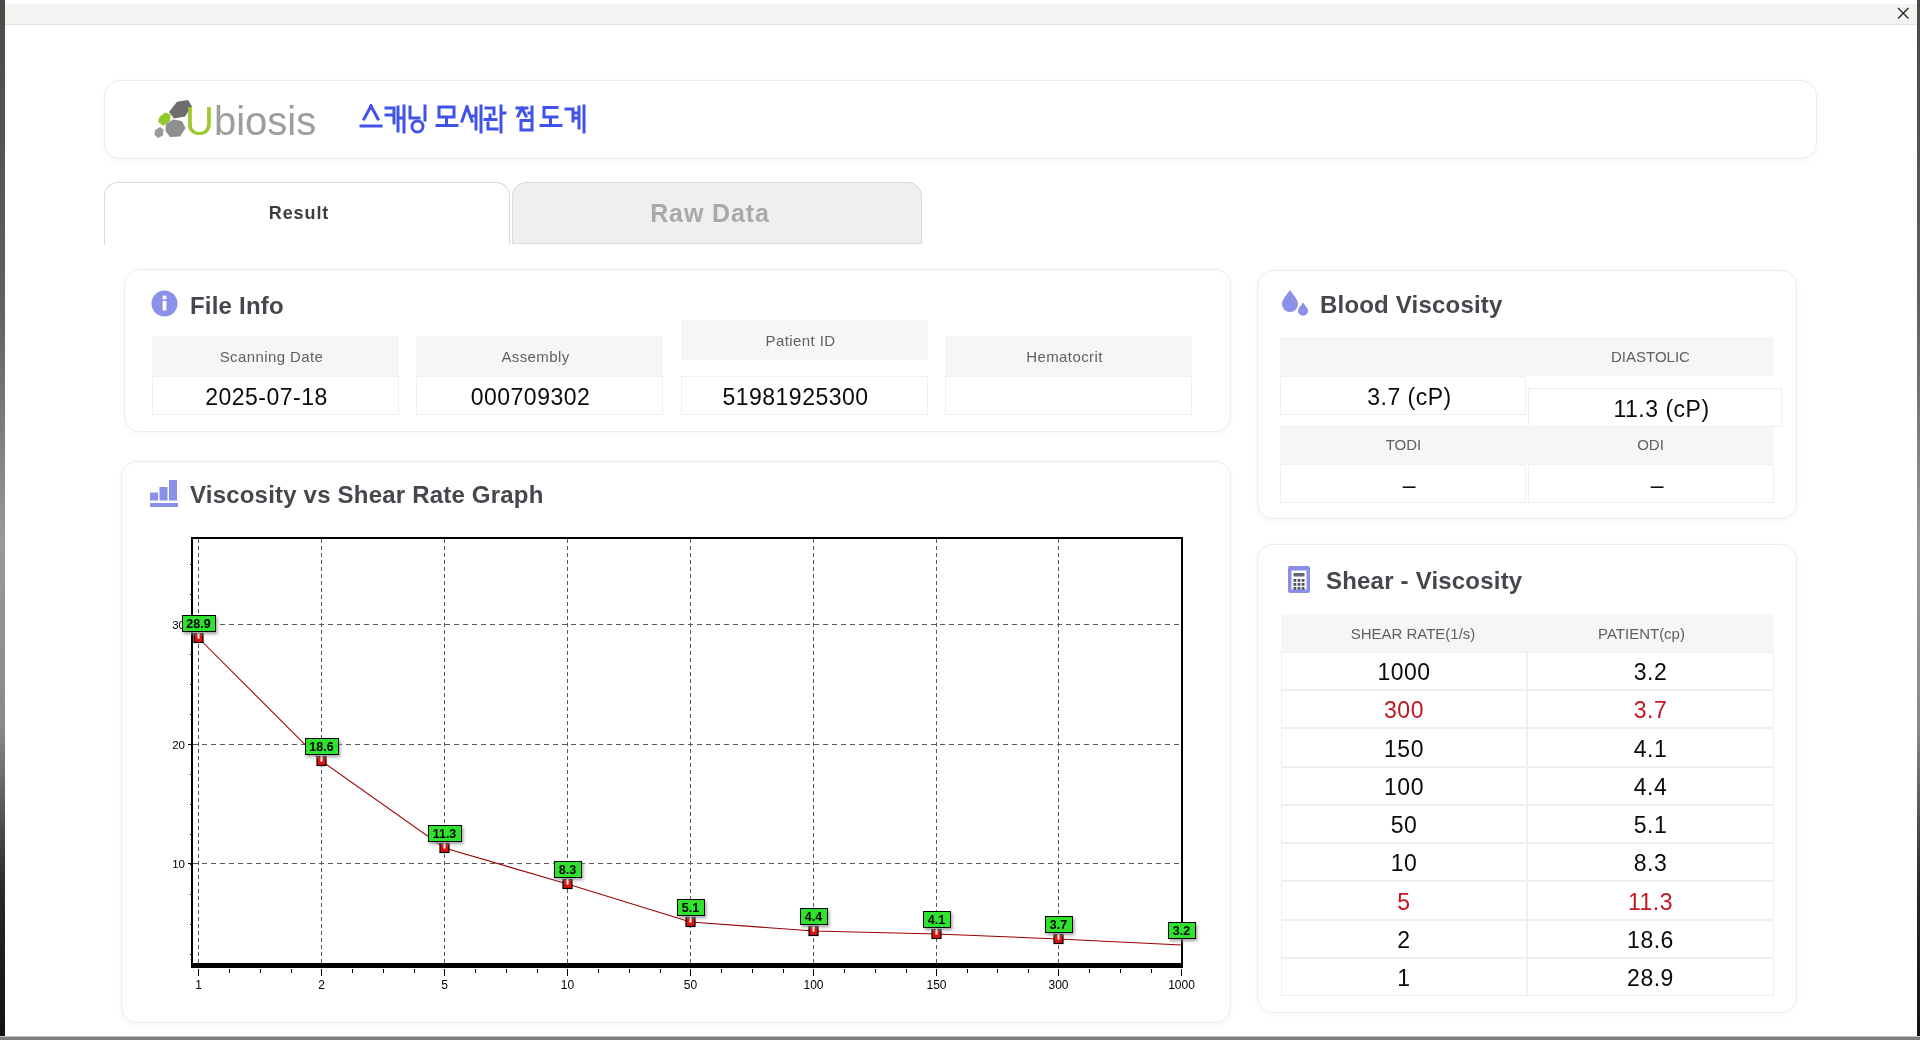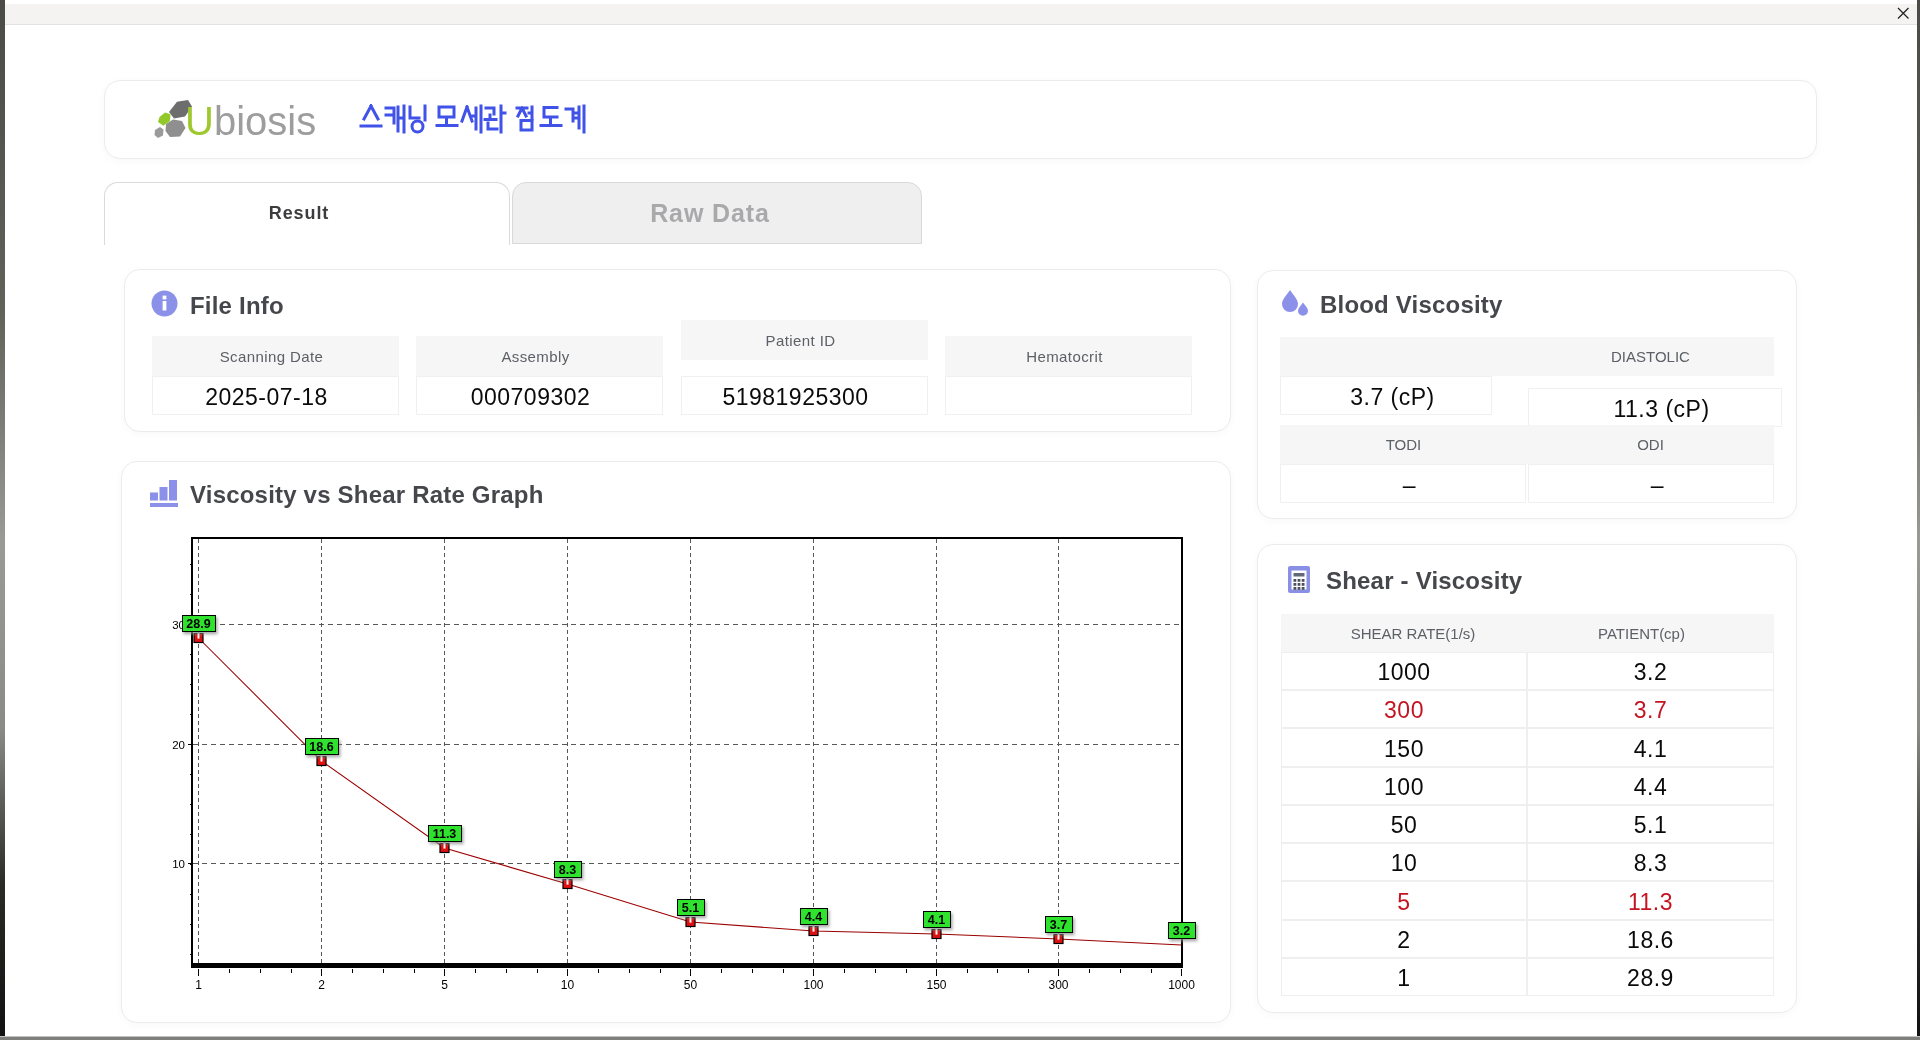--- a/index.html
+++ b/index.html
@@ -246,21 +246,21 @@
 
 <div class="card" style="left:1257px; top:270px; width:540px; height:249px;"></div>
 <svg style="position:absolute;left:1281px;top:289px" width="28" height="29" viewBox="0 0 28 29">
   <path d="M9 1 C12 6 17 10 17 15 A8 8 0 1 1 1 15 C1 10 6 6 9 1 Z" fill="#8b90e8"></path>
   <path d="M22 13.5 C24 16.5 27 19 27 21.8 A5 5 0 1 1 17 21.8 C17 19 20 16.5 22 13.5 Z" fill="#8b90e8"></path>
 </svg>
 <div class="cardtitle" style="left:1320px; top:291px;">Blood Viscosity</div>
 <div class="hdrcell" style="left:1280px; top:337px; width:494px; height:39px;"></div>
 <div class="hdrcell" style="left:1280px; top:337px; width:247px; height:39px; background:transparent;margin-top:48px;">SYSTOLIC</div>
 <div class="hdrcell" style="left:1527px; top:337px; width:247px; height:39px; background:transparent;">DIASTOLIC</div>
-<div class="valcell shiftr" style="left:1280px; top:376px; width:212px; height:39px;">3.7 (cP)</div>
+<div class="valcell shiftr" style="left:1280px; top:376px; width:246px; height:39px;">3.7 (cP)</div>
 <div class="valcell shiftr" style="left:1528px; top:388px; width:254px; height:39px;">11.3 (cP)</div>
 <div class="hdrcell" style="left:1280px; top:425px; width:494px; height:39px;"></div>
 <div class="hdrcell" style="left:1280px; top:425px; width:247px; height:39px; background:transparent;">TODI</div>
 <div class="hdrcell" style="left:1527px; top:425px; width:247px; height:39px; background:transparent;">ODI</div>
 <div class="valcell shiftr" style="left:1280px; top:464px; width:246px; height:39px;">–</div>
 <div class="valcell shiftr" style="left:1528px; top:464px; width:246px; height:39px;">–</div>
 
 <div class="card" style="left:1257px; top:544px; width:540px; height:469px;"></div>
 <svg style="position:absolute;left:1288px;top:566px" width="23" height="27" viewBox="0 0 23 27">
   <rect x="0" y="0" width="22" height="27" rx="2" fill="#8a8fe6"></rect>

